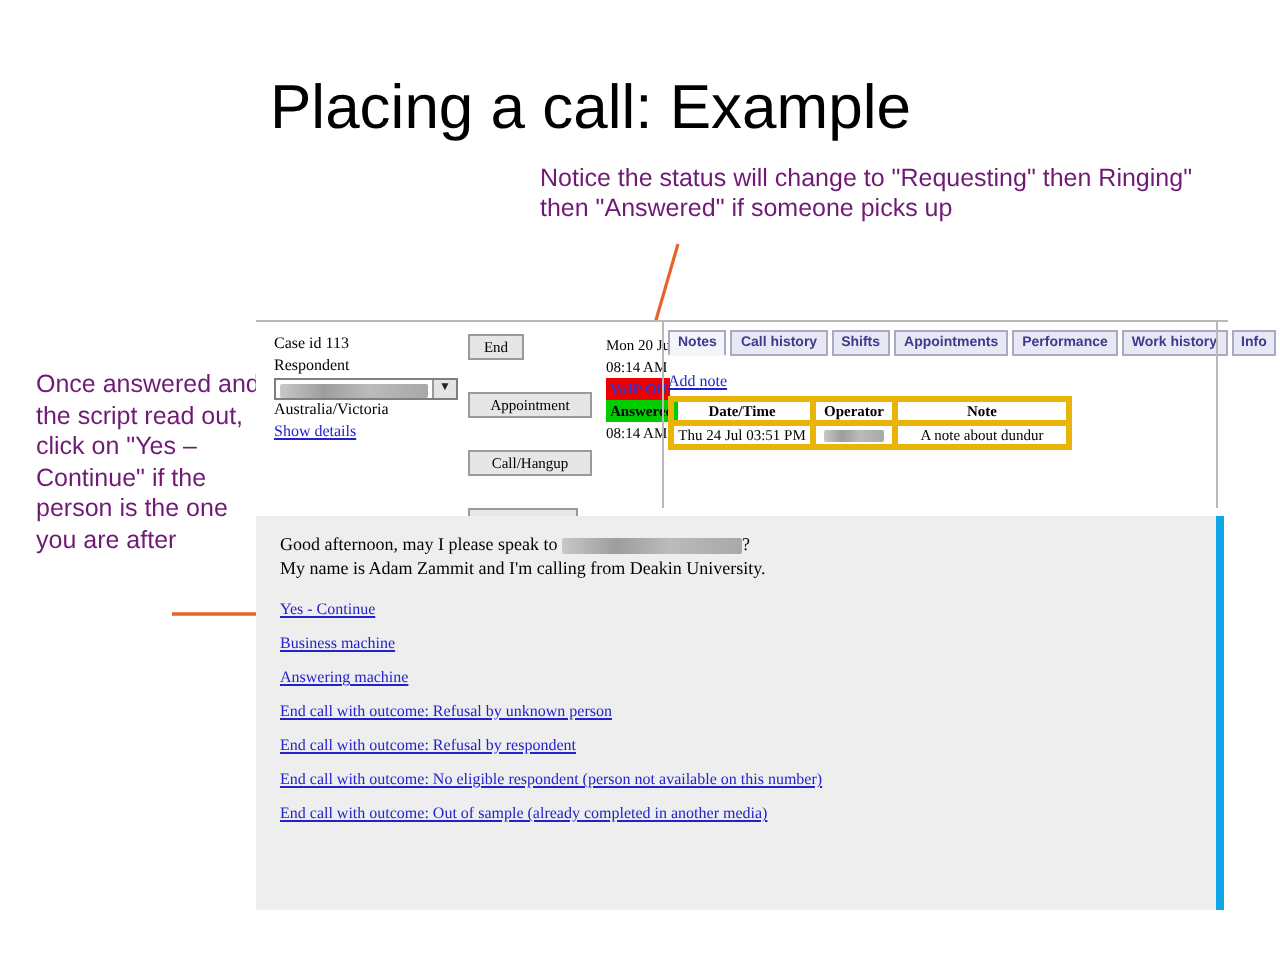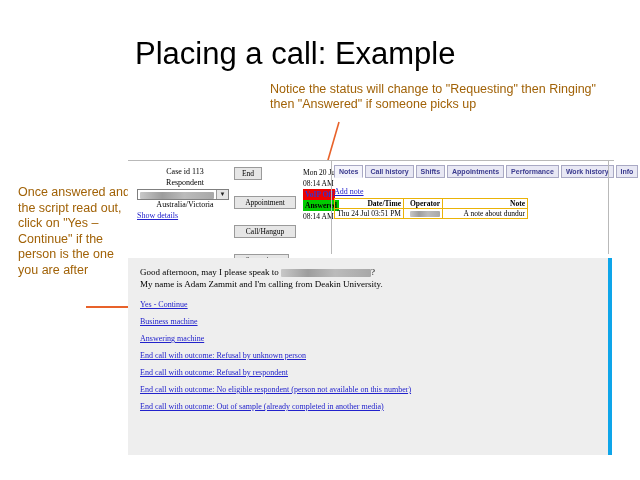--- a/index.html
+++ b/index.html
@@ -23,21 +23,21 @@
     font-size: 31px;
     color: #000000;
     letter-spacing: 0px;
     white-space: nowrap;
   }
 
   
   .annotation {
     position: absolute;
     font-size: 12.5px;
-    color: #a16207;
+    color: #701a75;
     line-height: 15px;
   }
   #annotation-top {
     left: 270px;
     top: 82px;
     width: 330px;
   }
   #annotation-left {
     left: 18px;
     top: 185px;
@@ -88,21 +88,21 @@
   
   #case-info {
     position: absolute;
     left: 9px;
     top: 6px;
     width: 96px;
     font-size: 8px;
     color: #000000;
     line-height: 10.5px;
   }
-  #case-info .line { white-space: nowrap; text-align: center; }
+  #case-info .line { white-space: nowrap; }
   .redacted {
     display: inline-block;
     background: linear-gradient(90deg,#c8c8c8,#9d9d9d 30%,#bbbbbb 60%,#a8a8a8);
     border-radius: 1px;
     vertical-align: middle;
   }
   #respondent-select {
     margin-top: 1px;
     width: 92px;
     height: 11px;
@@ -237,23 +237,23 @@
   }
   #add-note-link { display: inline-block; margin-bottom: 2px; }
   #notes-table {
     border-collapse: collapse;
     font-size: 7.5px;
     color: #000000;
     table-layout: fixed;
     width: 178px;
   }
   #notes-table th, #notes-table td {
-    border: 1px solid #eab308;
+    border: 3px solid #eab308;
     padding: 0px 2px;
-    text-align: right;
+    text-align: center;
     font-weight: normal;
     white-space: nowrap;
     overflow: hidden;
   }
   #notes-table th { font-weight: bold; }
   #notes-table .col-dt { width: 64px; }
   #notes-table .col-op { width: 34px; }
   #notes-table .col-note { width: 80px; }
   #notes-table td .redacted { width: 30px; height: 6px; }
 

